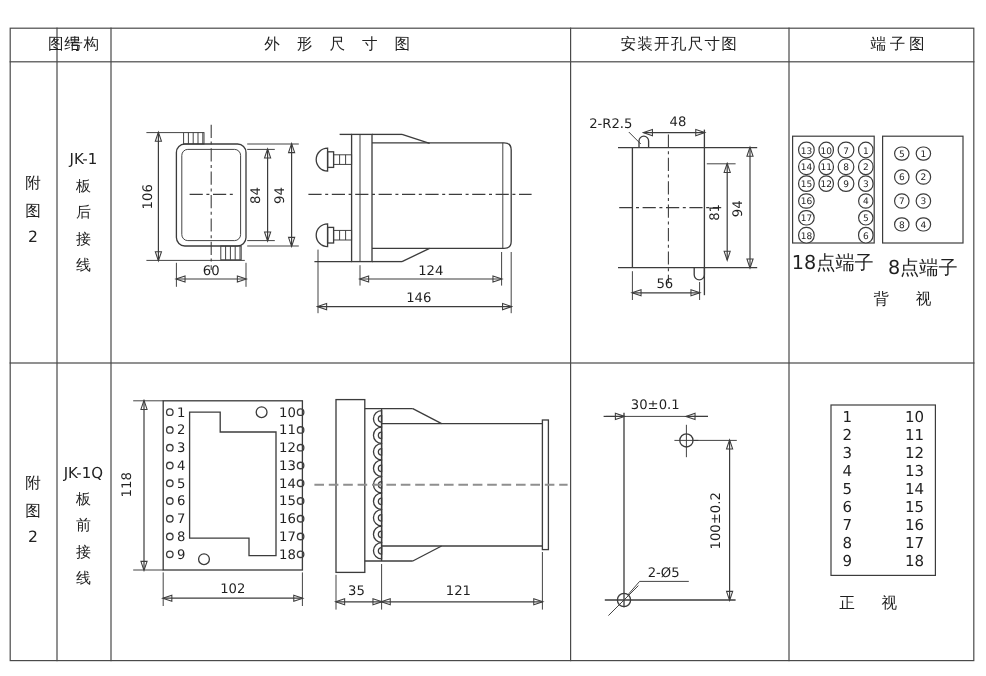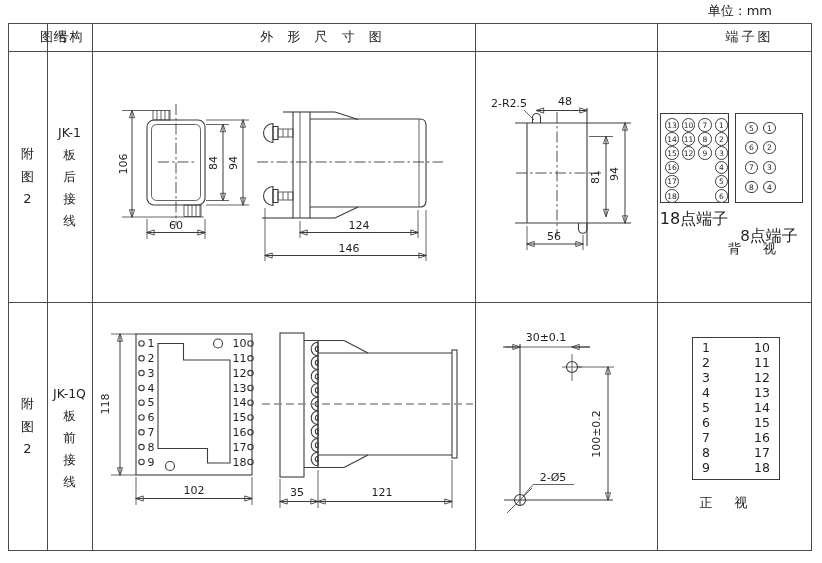--- a/index.html
+++ b/index.html
@@ -25,33 +25,33 @@
 .tlabel{position:absolute;text-align:center;font-size:16px;color:#1f1f1f;white-space:nowrap}
 .viewlabel{position:absolute;text-align:center;font-size:13px;letter-spacing:9px;color:#1f1f1f;white-space:nowrap}
 .ttable{position:absolute;border:1.4px solid var(--line_color,#3c3c3c);display:flex;flex-direction:column;justify-content:space-evenly;padding:2px 9px;font-size:12.5px}
 .ttrow{display:flex;justify-content:space-between;line-height:1}
 </style>
 </head>
 <body>
 
 <div class="page">
 
-  <div class="unit abs" style="left:592px;top:2px;width:180px;">单位：mm</div>
 
   <div class="abs" style="left:8px;top:23px;width:804px;height:528px;border:1.8px solid var(--table_border_color,#4a4a4a);"></div>
   <div class="hline" style="left:8px;top:51px;width:804px;"></div>
   <div class="hline" style="left:8px;top:302px;width:804px;"></div>
   <div class="vline" style="left:47px;top:23px;height:528px;"></div>
   <div class="vline" style="left:92px;top:23px;height:528px;"></div>
   <div class="vline" style="left:475px;top:23px;height:528px;"></div>
   <div class="vline" style="left:657px;top:23px;height:528px;"></div>
 
   <div class="cell-label" style="left:8px;top:23px;width:39px;height:28px;padding-left:48px;">图号</div>
   <div class="cell-label" style="left:47px;top:23px;width:45px;height:28px;">结构</div>
-  <div class="cell-label" style="left:92px;top:23px;width:383px;height:28px;letter-spacing:5px;margin-left:40px;">外 形 尺 寸 图</div>
+  <div class="cell-label" style="left:92px;top:23px;width:383px;height:28px;letter-spacing:5px;">外 形 尺 寸 图</div>
+  <div class="cell-label" style="left:475px;top:23px;width:182px;height:28px;letter-spacing:1px;">安装开孔尺寸图</div>
   <div class="cell-label" style="left:657px;top:23px;width:185px;height:28px;">端子图</div>
 
   <div class="vstack" style="left:8px;top:51px;width:39px;height:251px;">
       <div>附</div>
       <div>图</div>
       <div>2</div>
     </div>
   <div class="vstack" style="left:47px;top:51px;width:45px;height:251px;font-size:12.5px;text-align:right;">
       <div>JK-1</div>
       <div>板</div>
@@ -190,21 +190,21 @@
       <div class="tcircle" style="width: 12.5px; height: 12.5px; left: 9.25px; top: 7.75px; font-size: 7.5px;">5</div>
       <div class="tcircle" style="width: 12.5px; height: 12.5px; left: 27.25px; top: 7.75px; font-size: 7.5px;">1</div>
       <div class="tcircle" style="width: 12.5px; height: 12.5px; left: 9.25px; top: 27.25px; font-size: 7.5px;">6</div>
       <div class="tcircle" style="width: 12.5px; height: 12.5px; left: 27.25px; top: 27.25px; font-size: 7.5px;">2</div>
       <div class="tcircle" style="width: 12.5px; height: 12.5px; left: 9.25px; top: 47.25px; font-size: 7.5px;">7</div>
       <div class="tcircle" style="width: 12.5px; height: 12.5px; left: 27.25px; top: 47.25px; font-size: 7.5px;">3</div>
       <div class="tcircle" style="width: 12.5px; height: 12.5px; left: 9.25px; top: 66.75px; font-size: 7.5px;">8</div>
       <div class="tcircle" style="width: 12.5px; height: 12.5px; left: 27.25px; top: 66.75px; font-size: 7.5px;">4</div>
     </div>
   <div class="tlabel" style="left:652px;top:209px;width:84px;">18点端子</div>
-  <div class="tlabel" style="left:733px;top:226px;width:72px;font-family:Liberation Mono, monospace;">8点端子</div>
+  <div class="tlabel" style="left:733px;top:213px;width:72px;">8点端子</div>
   <div class="viewlabel" style="left:684px;top:240px;width:145px;">背 视</div>
 
   <svg class="draw" style="left:92px;top:302px;" width="383" height="249" viewBox="92 302 383 249">
 
     <rect x="136" y="334" width="116" height="141"></rect>
     <path d="M158 343.5 H183.5 V360 H230 V463 H207.5 V448.5 H158 Z"></path>
     <circle cx="218" cy="343.5" r="4.5"></circle>
     <circle cx="170" cy="466" r="4.5"></circle>
     <g>
         <circle cx="141.5" cy="343.5" r="2.7"></circle>

